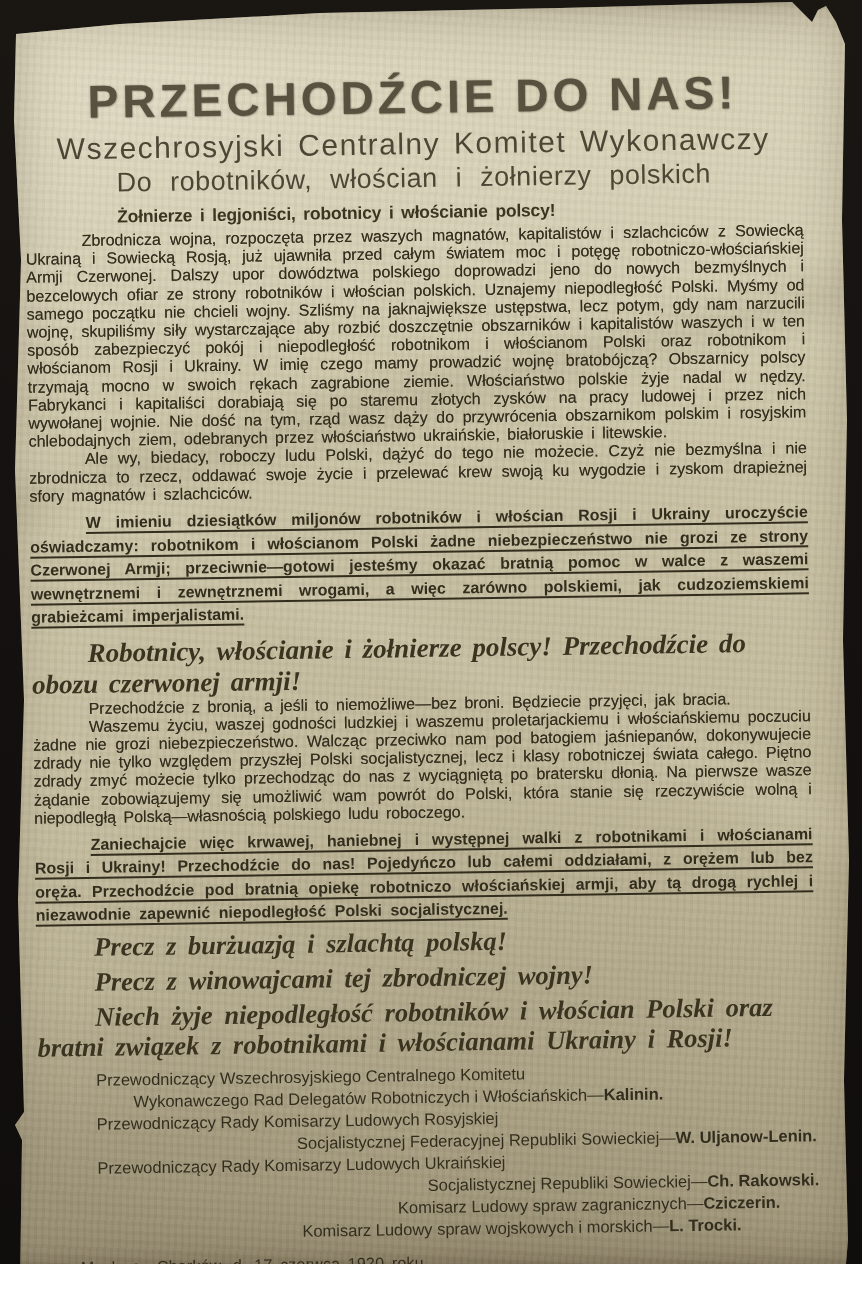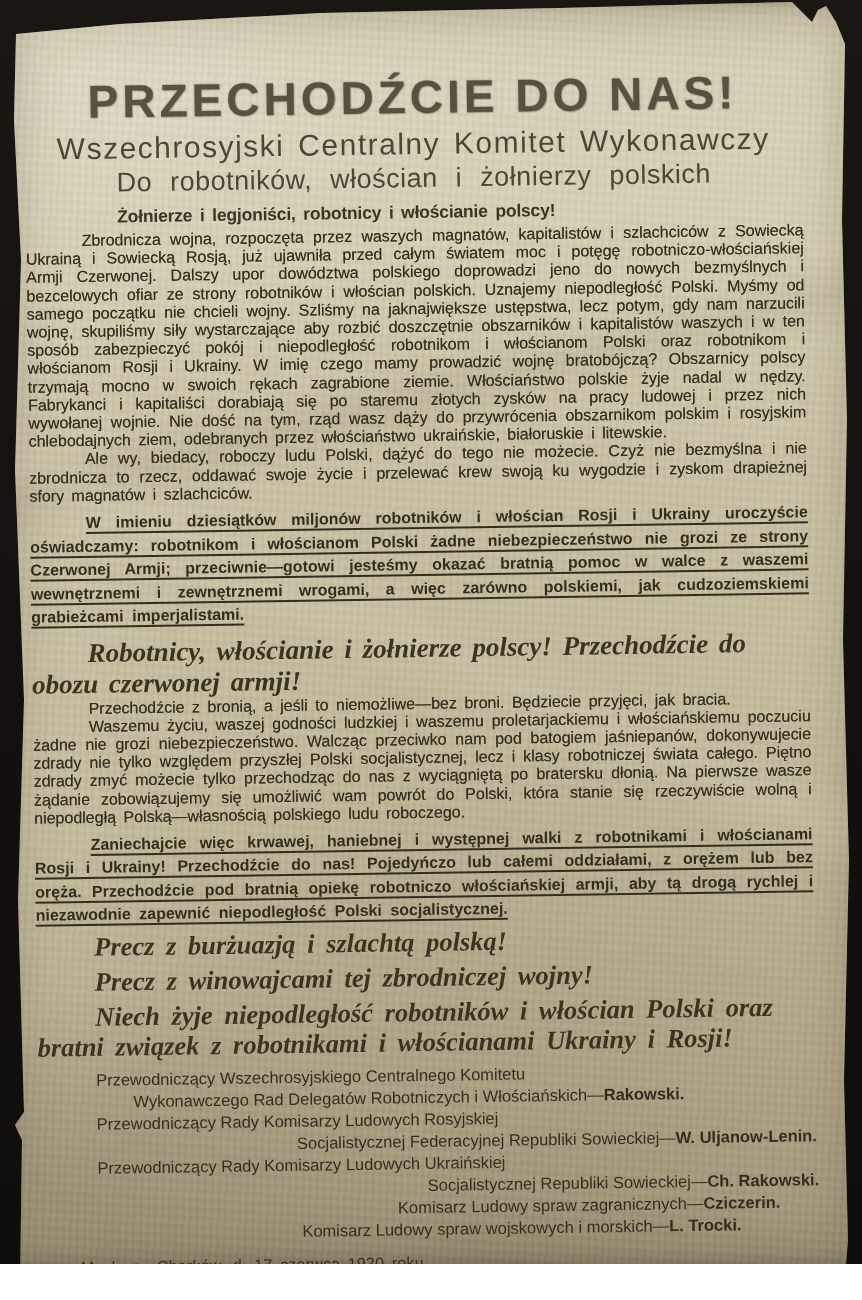--- a/index.html
+++ b/index.html
@@ -140,21 +140,21 @@
     <p class="body-par">Waszemu życiu, waszej godności ludzkiej i waszemu proletarjackiemu i włościańskiemu poczuciu żadne nie grozi niebezpieczeństwo. Walcząc przeciwko nam pod batogiem jaśniepanów, dokonywujecie zdrady nie tylko względem przyszłej Polski socjalistycznej, lecz i klasy robotniczej świata całego. Piętno zdrady zmyć możecie tylko przechodząc do nas z wyciągniętą po bratersku dłonią. Na pierwsze wasze żądanie zobowiązujemy się umożliwić wam powrót do Polski, która stanie się rzeczywiście wolną i niepodległą Polską—własnością polskiego ludu roboczego.</p>
 
     <p class="underlined-par">Zaniechajcie więc krwawej, haniebnej i występnej walki z robotnikami i włościanami Rosji i Ukrainy! Przechodźcie do nas! Pojedyńczo lub całemi oddziałami, z orężem lub bez oręża. Przechodźcie pod bratnią opiekę robotniczo włościańskiej armji, aby tą drogą rychlej i niezawodnie zapewnić niepodległość Polski socjalistycznej.</p>
 
     <p class="slogan">Precz z burżuazją i szlachtą polską!</p>
     <p class="slogan">Precz z winowajcami tej zbrodniczej wojny!</p>
     <p class="slogan">Niech żyje niepodległość robotników i włościan Polski oraz bratni związek z robotnikami i włościanami Ukrainy i Rosji!</p>
 
     <div class="signatures">
       <div class="sig-line ind-a"><span>Przewodniczący Wszechrosyjskiego Centralnego Komitetu</span><span class="sig-name"></span></div>
-      <div class="sig-line ind-b"><span>Wykonawczego Rad Delegatów Robotniczych i Włościańskich—</span><span class="sig-name">Rakowski.</span></div>
+      <div class="sig-line ind-b"><span>Wykonawczego Rad Delegatów Robotniczych i Włościańskich—</span><span class="sig-name">Kalinin.</span></div>
       <div class="sig-line ind-a"><span>Przewodniczący Rady Komisarzy Ludowych Rosyjskiej</span><span class="sig-name"></span></div>
       <div class="sig-line ind-c"><span>Socjalistycznej Federacyjnej Republiki Sowieckiej—</span><span class="sig-name">W. Uljanow-Lenin.</span></div>
       <div class="sig-line ind-a"><span>Przewodniczący Rady Komisarzy Ludowych Ukraińskiej</span><span class="sig-name"></span></div>
       <div class="sig-line ind-d"><span>Socjalistycznej Republiki Sowieckiej—</span><span class="sig-name">Ch. Rakowski.</span></div>
       <div class="sig-line ind-e"><span>Komisarz Ludowy spraw zagranicznych—</span><span class="sig-name">Cziczerin.</span></div>
       <div class="sig-line ind-f"><span>Komisarz Ludowy spraw wojskowych i morskich—</span><span class="sig-name">L. Trocki.</span></div>
     </div>
 
     <div class="dateline">Moskwa—Charków, d. 17 czerwca 1920 roku.</div>
   </div>

